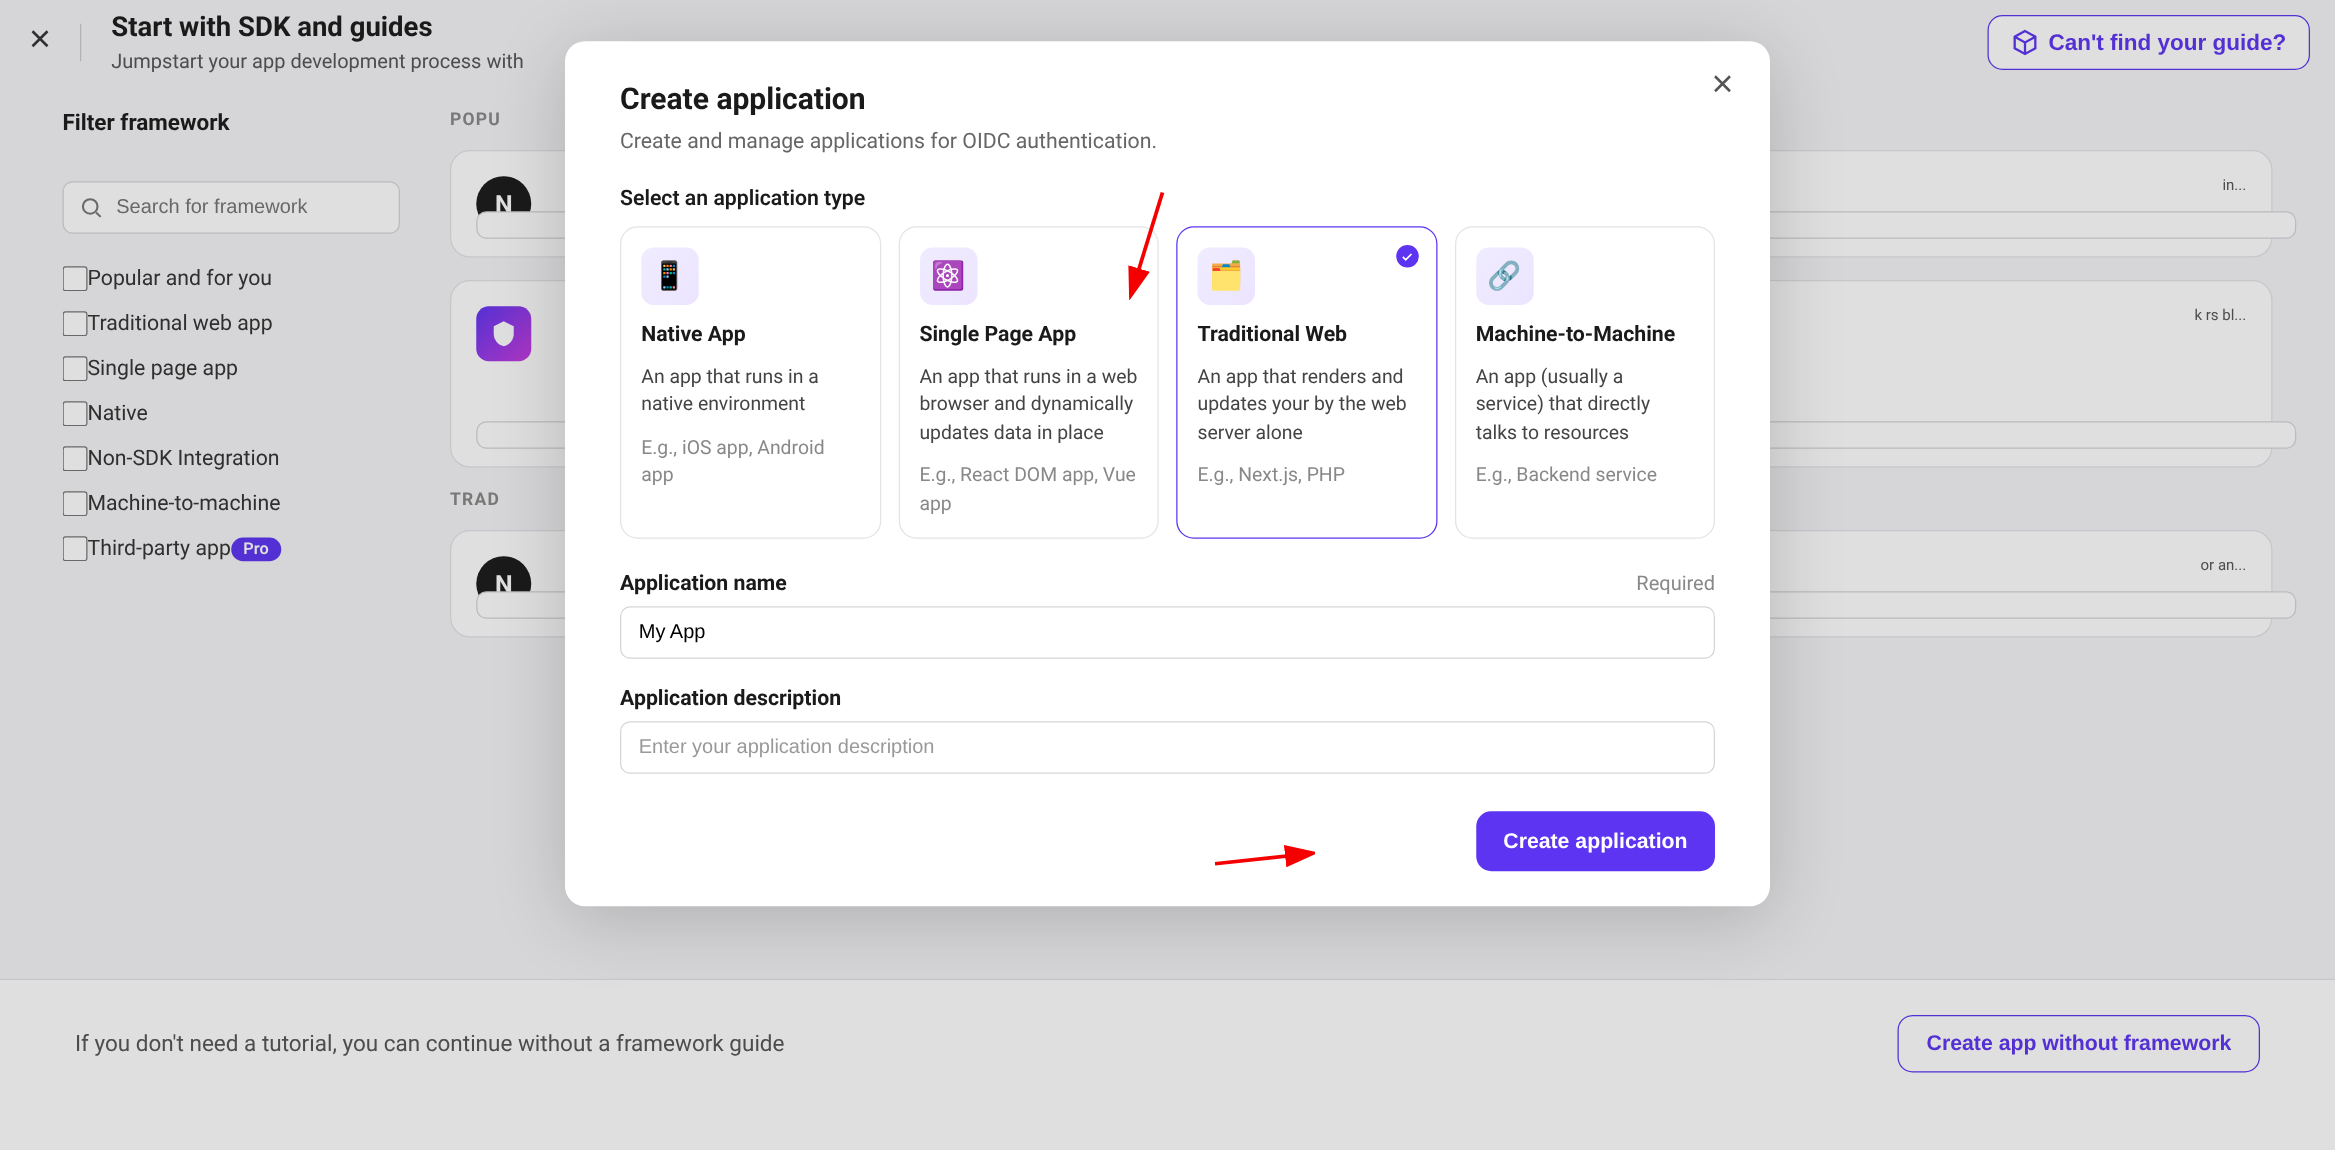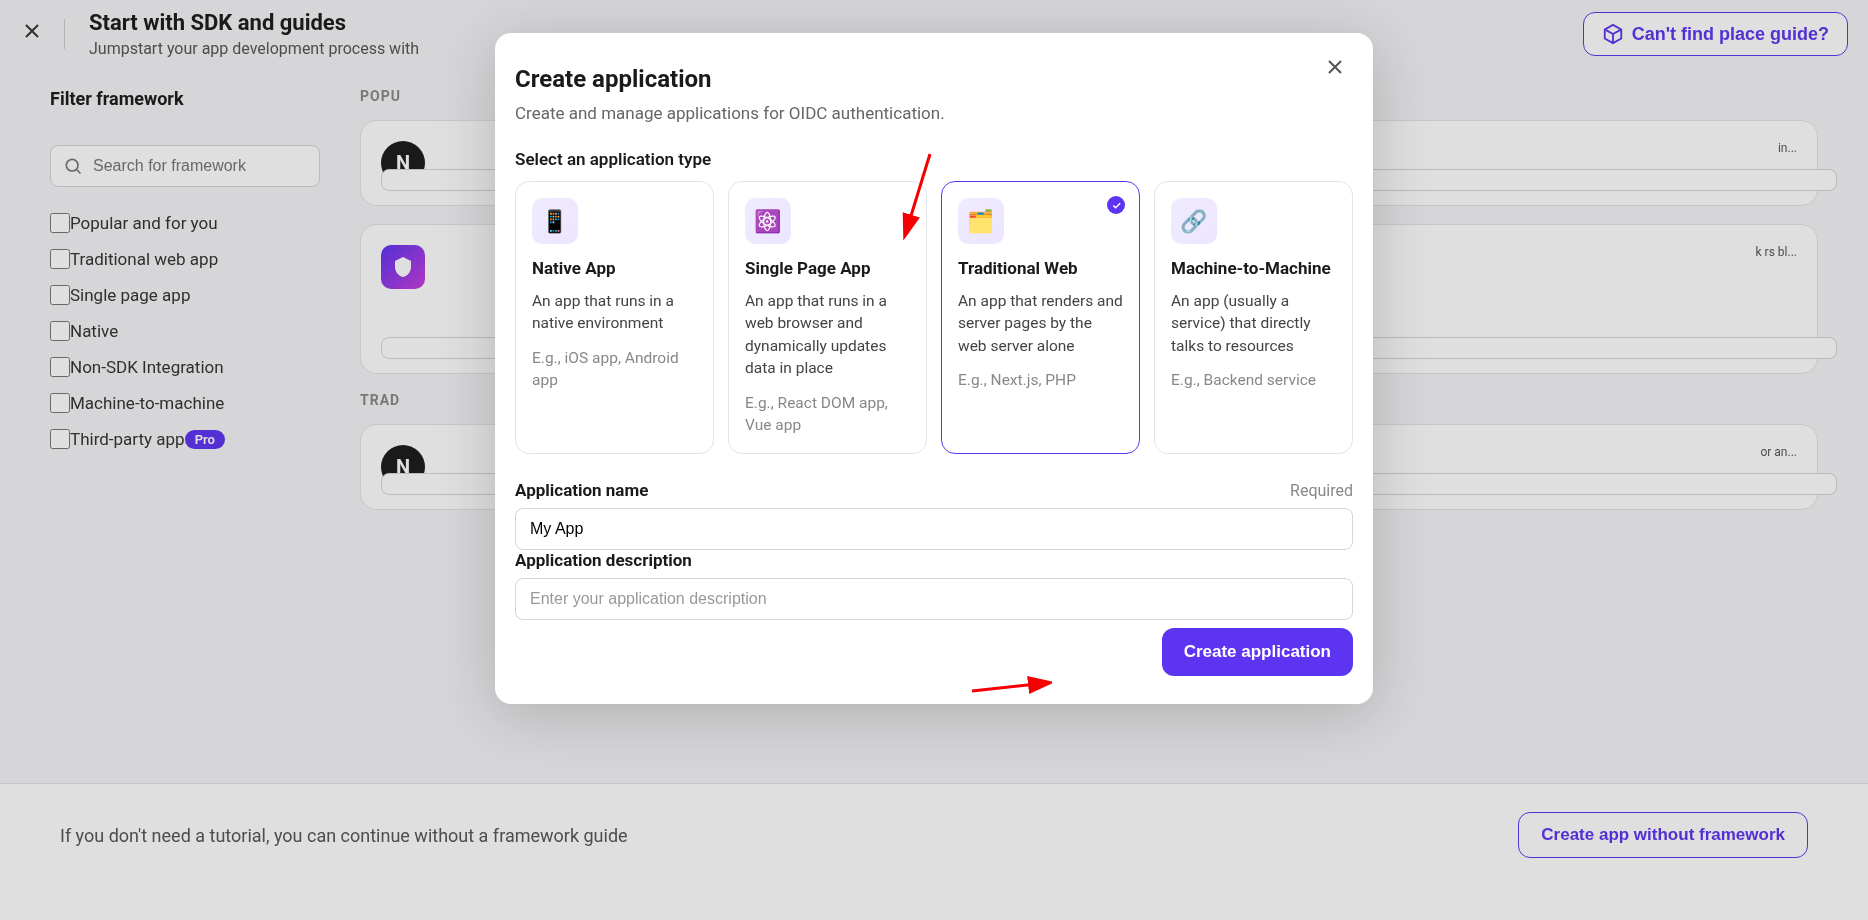--- a/index.html
+++ b/index.html
@@ -102,23 +102,23 @@
       border: 1.5px solid #5d34f2; color: #5d34f2; background: #fff;
       padding: 12px 22px; border-radius: 12px; font-size: 17px; font-weight: 600;
     }
     
     .dim {
       position: absolute; inset: 0; background: rgba(25,25,30,0.14);
     }
     
     .modal {
       position: absolute; left: 50%; top: 33px; transform: translateX(-50%);
-      width: 878px; background: #fff; border-radius: 16px;
+      width: 964px; background: #fff; border-radius: 16px;
       box-shadow: 0 10px 60px rgba(0,0,0,0.18);
-      padding: 32px 20px 28px;
+      padding: 32px 44px 28px;
     }
     .modal-close {
       position: absolute; top: 22px; right: 22px;
       width: 28px; height: 28px; cursor: pointer; color: #555;
     }
     .modal-title { font-size: 24px; font-weight: 700; }
     .modal-sub { font-size: 17px; color: #666; margin-top: 10px; margin-bottom: 26px; }
     .section-head { font-size: 17px; font-weight: 600; margin-bottom: 12px; }
     .type-grid { display: grid; grid-template-columns: repeat(4, 1fr); gap: 14px; margin-bottom: 26px; }
     .type-card {
@@ -139,21 +139,21 @@
     }
     .type-icon-inner { font-size: 22px; }
     .type-title { font-size: 17px; font-weight: 700; margin-bottom: 12px; }
     .type-desc { font-size: 15.5px; color: #444; line-height: 1.45; margin-bottom: 12px; }
     .type-eg { font-size: 15.5px; color: #888; line-height: 1.45; }
     .field-row { display: flex; justify-content: space-between; align-items: baseline; margin-bottom: 8px; }
     .field-label { font-size: 17px; font-weight: 700; }
     .field-req { font-size: 16px; color: #888; }
     .text-input {
       width: 100%; border: 1px solid #d5d5db; border-radius: 8px;
-      padding: 11px 14px; font-size: 16px; outline: none;
+      padding: 11px 14px; font-size: 16px; margin-bottom: 22px; outline: none;
     }
     .text-input::placeholder { color: #999; }
     .modal-footer { display: flex; justify-content: flex-end; margin-top: 8px; }
     .primary-btn {
       background: #5d34f2; color: #fff; border: none;
       padding: 14px 22px; border-radius: 12px;
       font-size: 17px; font-weight: 600; cursor: pointer;
     }
     
     .arrow {
@@ -174,21 +174,21 @@
     <div class="header-text">
       <div class="header-title">Start with SDK and guides</div>
       <div class="header-sub">Jumpstart your app development process with</div>
     </div>
     <button class="guide-btn">
       <svg viewBox="0 0 24 24" fill="none" stroke="currentColor" stroke-width="2">
           <path d="M12 2 3 7v10l9 5 9-5V7l-9-5z"></path>
           <path d="M3 7l9 5 9-5"></path>
           <path d="M12 12v10"></path>
         </svg>
-      <span>Can't find place guide?</span>
+      <span>Can't find your guide?</span>
     </button>
   </div>
 
   <div class="page-body">
     <div class="sidebar">
       <div class="sidebar-title">Filter framework</div>
       <div class="search-wrap">
         <svg viewBox="0 0 24 24" fill="none" stroke="currentColor" stroke-width="2">
             <circle cx="11" cy="11" r="7"></circle>
             <path d="m21 21-4.3-4.3"></path>
@@ -292,21 +292,21 @@
     <div class="type-card selected">
       <div class="type-check">
         <svg viewBox="0 0 24 24" fill="none" stroke="currentColor" stroke-width="3">
             <path d="M5 12l5 5L20 7"></path>
           </svg>
       </div>
       <div class="type-icon">
           <span class="type-icon-inner">🗂️</span>
         </div>
       <div class="type-title">Traditional Web</div>
-      <div class="type-desc">An app that renders and server pages by the web server alone</div>
+      <div class="type-desc">An app that renders and updates your by the web server alone</div>
       <div class="type-eg">E.g., Next.js, PHP</div>
     </div>
     <div class="type-card">
       <div class="type-icon">
           <span class="type-icon-inner">🔗</span>
         </div>
       <div class="type-title">Machine-to-Machine</div>
       <div class="type-desc">An app (usually a service) that directly talks to resources</div>
       <div class="type-eg">E.g., Backend service</div>
     </div>

